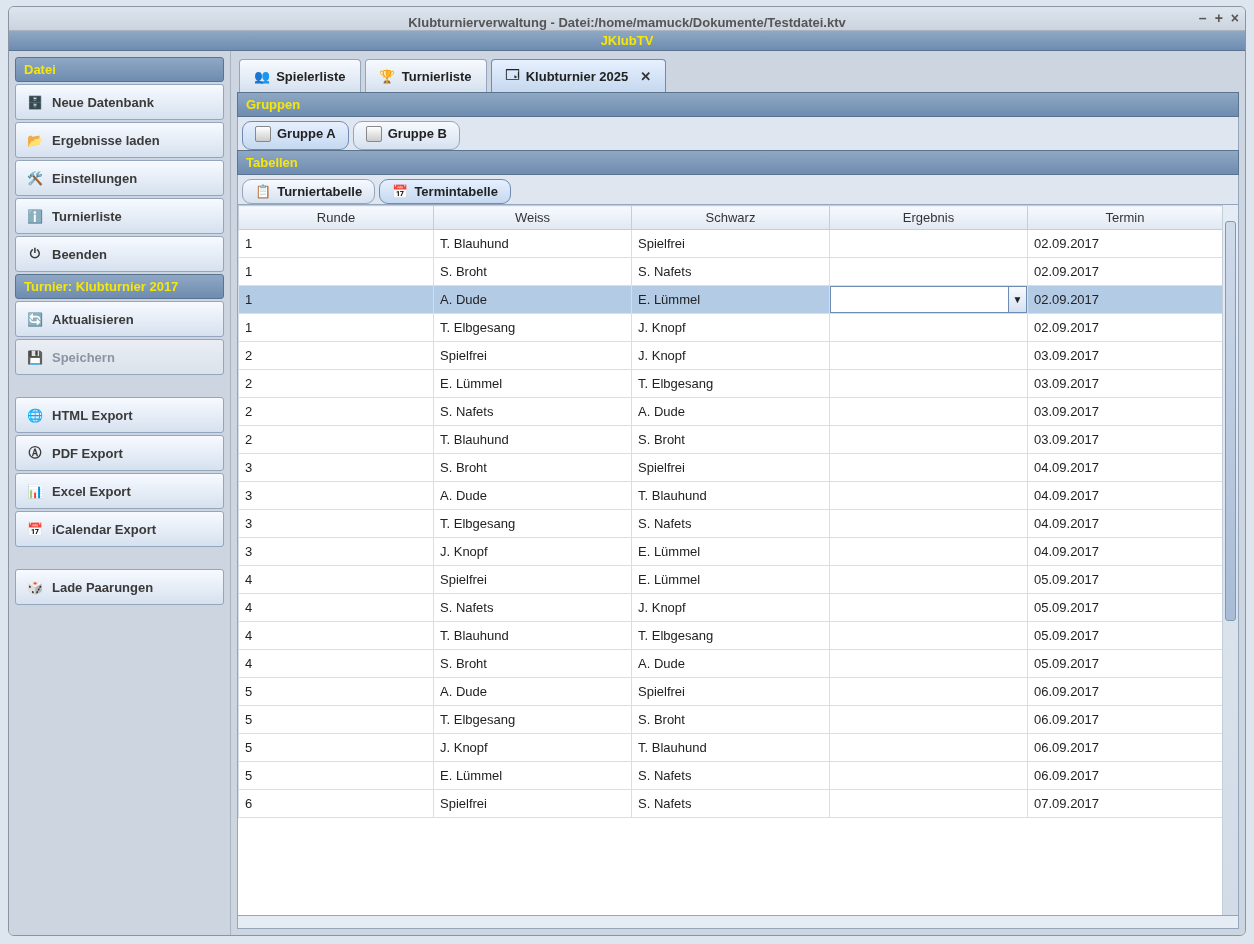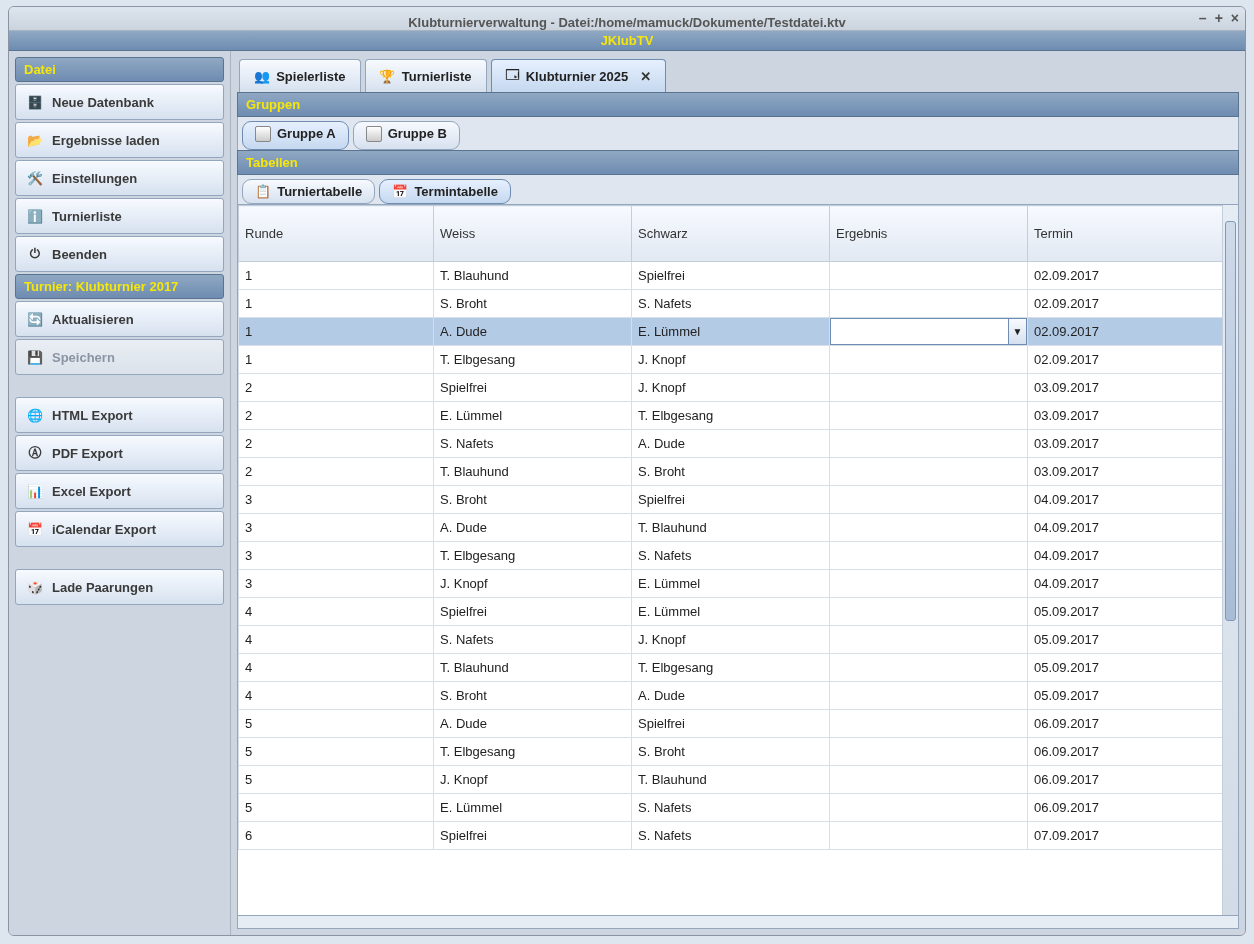--- a/index.html
+++ b/index.html
@@ -166,24 +166,24 @@
     position:relative;
   }
   .grid {
     flex:1;
     overflow:hidden;
   }
   table { border-collapse: collapse; width: 100%; table-layout:fixed; }
   thead th {
     background: linear-gradient(#f7faff,#e1e8f2);
     border: 1px solid #c3cedb;
-    padding: 20px 6px;
+    padding: 4px 6px;
     font-weight: normal;
     color:#333;
-    text-align:left;
+    text-align:center;
   }
   tbody td {
     border: 1px solid #d7dee8;
     padding: 5px 6px;
     height: 28px;
     background:#fff;
     white-space:nowrap;
     overflow:hidden;
   }
   tbody tr.sel td { background: #b4cbe6; }

